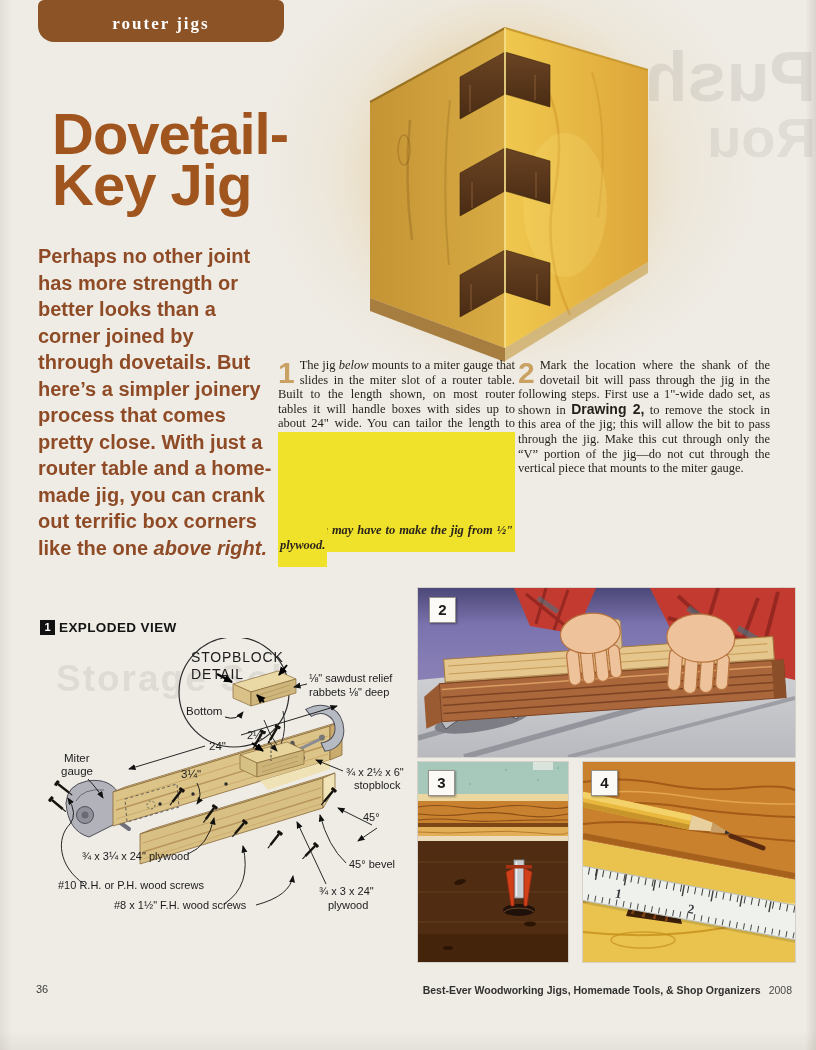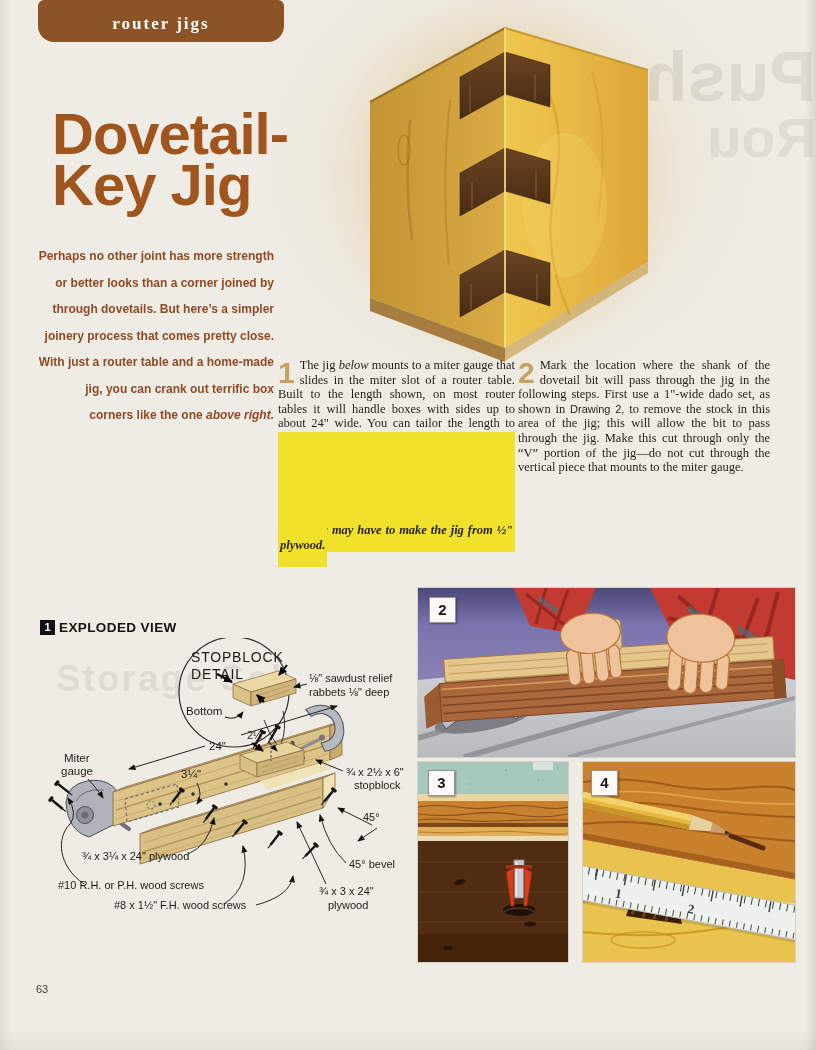--- a/index.html
+++ b/index.html
@@ -19,31 +19,31 @@
   .ghost{z-index:1;color:#55504a;font-family:var(--sans);font-weight:700;pointer-events:none;}
   .g-head{left:592px;top:44px;width:224px;height:240px;transform:scaleX(-1);opacity:.11;line-height:.95;}
   .g-head .l1{font-size:70px;} .g-head .l2{font-size:56px;opacity:.85;}
   .g-store{left:56px;top:658px;width:300px;font-size:37px;letter-spacing:2px;opacity:.10;}
   .tab{left:38px;top:0;width:246px;height:42px;background:#8c5326;border-radius:6px 6px 16px 16px;
     z-index:3;display:flex;align-items:center;justify-content:center;padding-top:5px;box-sizing:border-box;
     color:#fff;font-family:var(--serif);font-weight:700;font-size:17px;letter-spacing:2px;}
   .title{left:40px;top:96px;margin:12px;z-index:2;font-family:var(--sans);font-weight:700;
     font-size:58px;line-height:51px;letter-spacing:-1px;color:#a0551e;}
   .intro{left:38px;top:243px;width:236px;z-index:2;font-family:var(--sans);font-weight:700;
-    font-size:12px;line-height:26.5px;color:#8e4b26;text-align:right;}
+    font-size:20px;line-height:26.5px;color:#8e4b26;}
   .intro i{font-style:italic;}
   .corner{left:330px;top:0;width:350px;height:365px;z-index:2;}
   .col{z-index:2;}
   .col1{left:278px;top:358px;width:237px;}
   .col2{left:518px;top:358px;width:252px;}
   .body{margin:0;font-family:var(--serif);font-size:12.5px;line-height:14.6px;color:#241e18;text-align:justify;}
   .indent{text-indent:11px;}
   .dc{float:left;font-family:var(--sans);font-weight:700;font-size:30px;line-height:27px;
     color:#c9a263;margin:1px 5px 0 0;}
-  .ref{font-weight:400;font-family:var(--sans);font-size:11px;}
+  .ref{font-weight:700;font-family:var(--sans);font-size:14px;}
   .note{margin:1px 0 0;font-family:var(--serif);font-style:italic;font-weight:700;
     font-size:12.5px;line-height:15.2px;color:#2a241c;text-align:justify;}
   .note .hl{background:#f0e22a;padding:15px 2px;-webkit-box-decoration-break:clone;box-decoration-break:clone;}
   .xhead{left:40px;top:620px;z-index:3;display:flex;align-items:center;gap:4px;}
   .numbox{width:15px;height:15px;background:#111;color:#fff;font:700 11px/15px var(--sans);text-align:center;}
   .xlabel{font:700 13.5px var(--sans);letter-spacing:.4px;color:#141414;}
   .diagram{left:28px;top:638px;width:395px;height:330px;z-index:2;}
   .diagram text{font-family:var(--sans);fill:#1c1c1c;}
   .t11{font-size:11px;} .t115{font-size:11.5px;} .t14{font-size:14px;letter-spacing:.8px;}
   .photo{position:absolute;z-index:2;box-shadow:0 0 0 1px rgba(70,60,45,.15);}
@@ -425,15 +425,18 @@
         <rect x="-10" y="40" width="120" height="5" fill="#c8952c"></rect>
         <polygon points="110,30 132,33 132,42 110,45" fill="#e8cf9e"></polygon>
         <polygon points="132,33 152,40 132,43" fill="#caa066"></polygon>
         <polygon points="146,38 152,40 146,42" fill="#3a3230"></polygon>
       </g>
       <line x1="148" y1="74" x2="180" y2="86" stroke="#5a2a10" stroke-width="5" stroke-linecap="round"></line>
     </svg>
     <div class="badge" style="left:8px;top:8px;">4</div>
   </div>
 
-  <div class="foot-l">63</div>
+  <div class="foot-l">36</div>
+  <div class="foot-r">
+    <span>Best-Ever Woodworking Jigs, Homemade Tools, &amp; Shop Organizers</span><span class="yr">2008</span>
+  </div>
 
 </div>
 
 </body></html>

